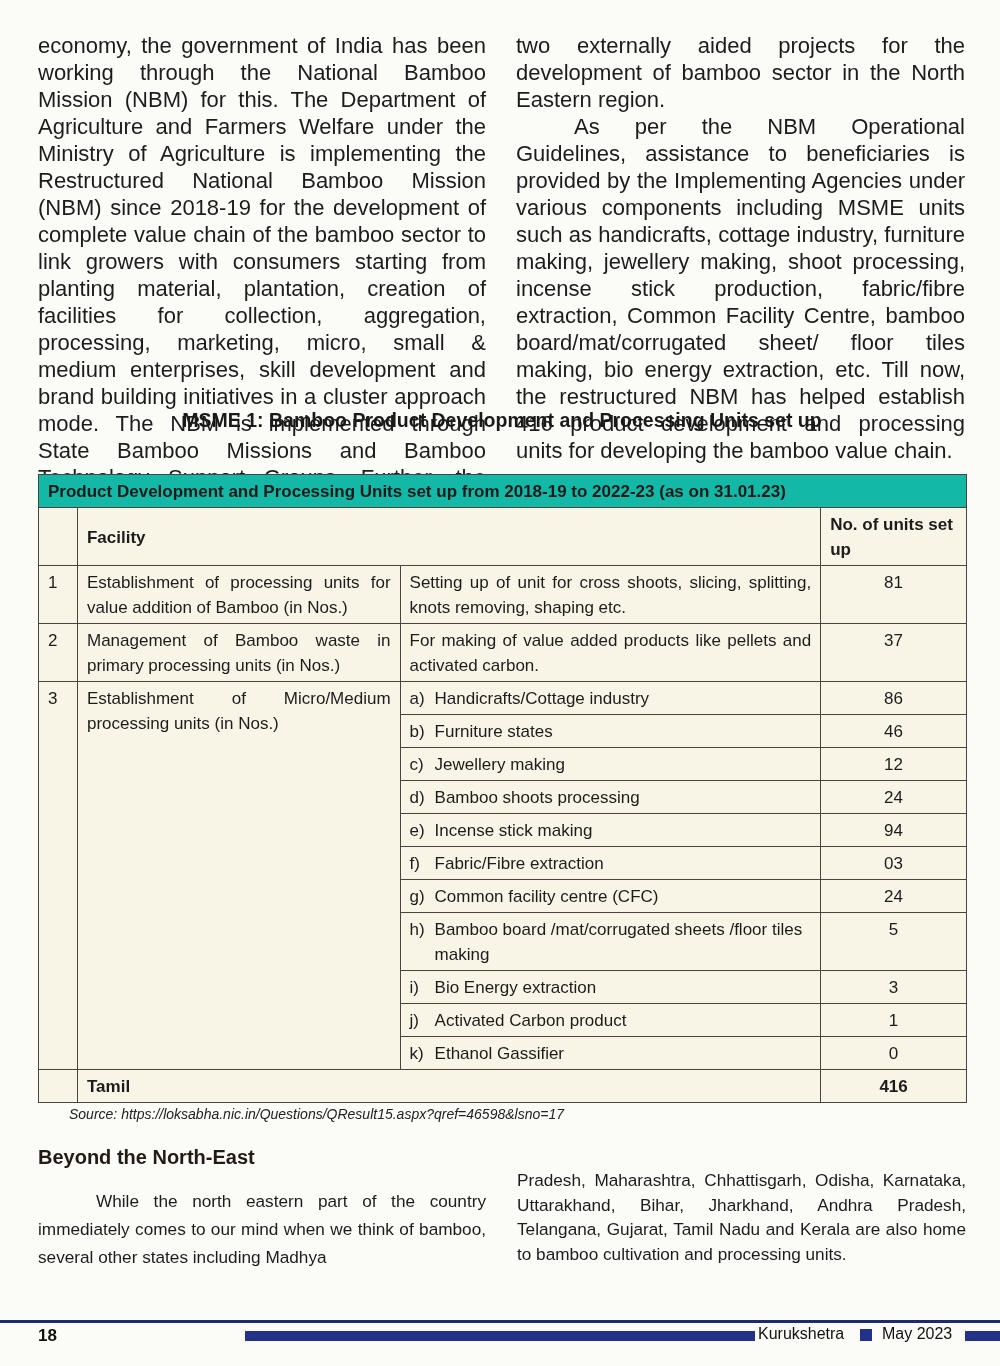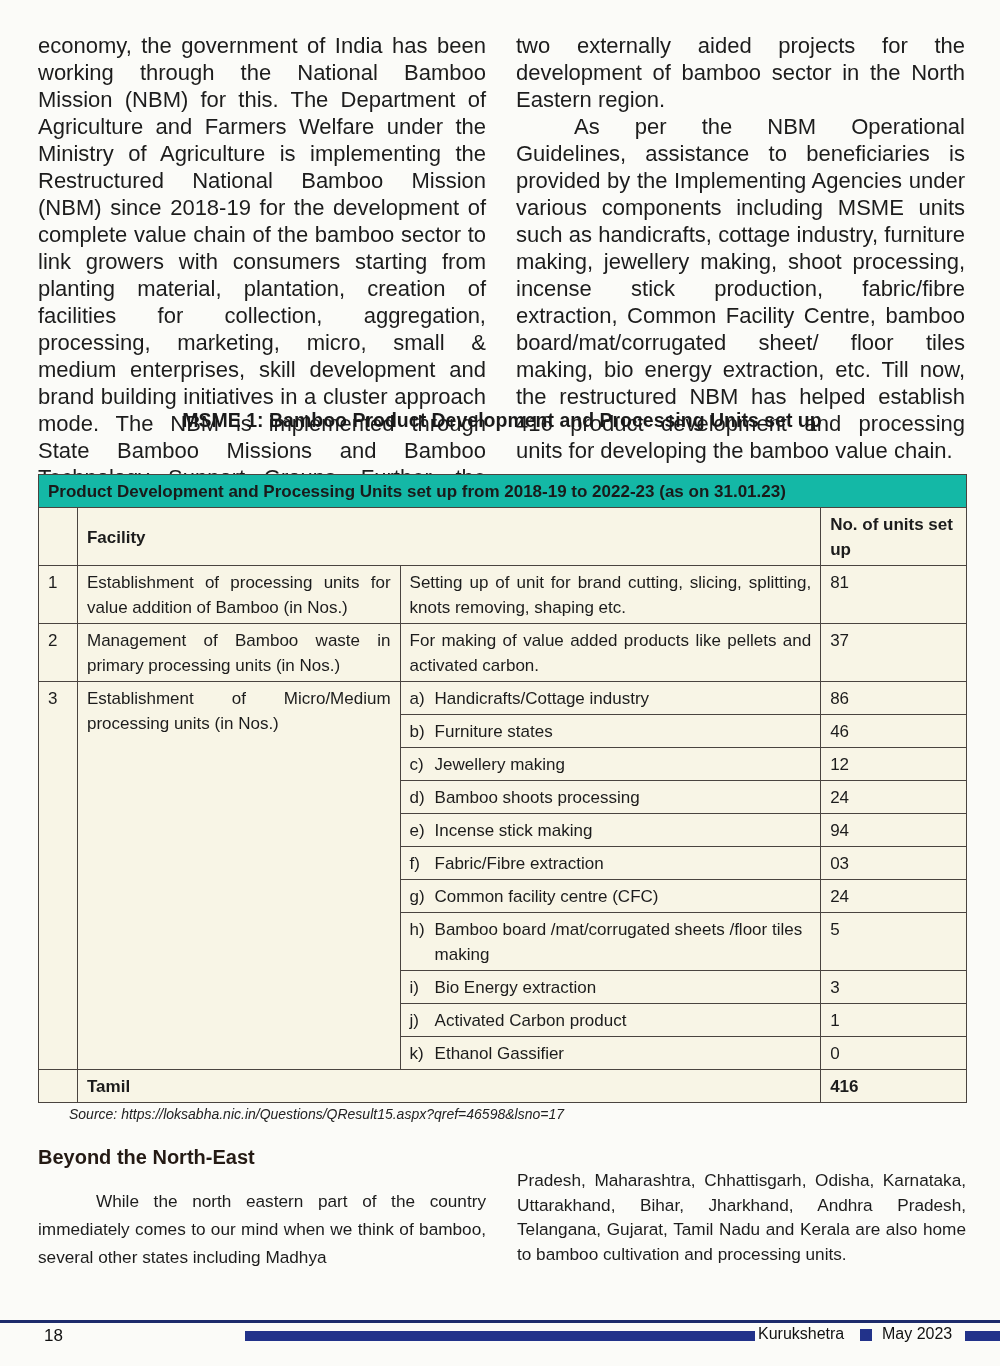--- a/index.html
+++ b/index.html
@@ -14,30 +14,30 @@
   .table-title { position:absolute; left:38px; width:928px; top:407px; text-align:center;
                  font-weight:bold; font-size:19.5px; line-height:26px; color:#1a1a1a; }
   table.nbm { position:absolute; left:38px; top:474px; width:929px; border-collapse:collapse;
               background:#f8f5e6; font-size:17px; line-height:25px; }
   table.nbm td { border:1.5px solid #4a4440; vertical-align:top; padding:4px 9px 3px 9px; }
   .band td { background:#14b8a6; font-weight:bold; padding:5px 9px 3px 9px; color:#1a1a1a; }
   .hdr td { font-weight:bold; }
   .c-num { width:20px; text-align:left; padding-left:9px !important; }
   .c-act { width:304px; text-align:justify; }
   .c-desc { width:402px; text-align:justify; }
-  .c-units { width:127px; text-align:left; }
+  .c-units { width:127px; text-align:center; }
   .sub { display:flex; }
   .sub .letter { width:25px; flex:none; }
   .total td { font-weight:bold; padding-top:3px; padding-bottom:3px; }
   .source { position:absolute; left:38px; top:1106px; font-style:italic; font-size:14px; color:#222;margin-left:31px; }
   .section-heading { position:absolute; left:38px; top:1146px; font-weight:bold; font-size:20px; color:#241a14; }
   .col-left-bot { left:38px; top:1187px; width:448px; font-size:17.2px; line-height:28px; }
   .col-right-bot { left:517px; top:1168px; width:449px; font-size:17.2px; line-height:24.5px; }
   .footer-line { position:absolute; left:0; top:1320px; width:1000px; height:3px; background:#1d2b6b; }
-  .page-number { position:absolute; left:44px; top:1326px; font-size:17px; color:#111; }
+  .page-number { position:absolute; left:38px; top:1326px; font-size:17px; color:#111;font-weight:bold; }
   .footer-bar { position:absolute; left:245px; top:1331px; width:510px; height:10px; background:#22328a; }
   .footer-mag { position:absolute; left:758px; top:1325px; font-size:16px; color:#111; }
   .footer-sq { position:absolute; top:1329px; width:12px; height:12px; background:#22328a; }
   .footer-date { position:absolute; left:882px; top:1325px; font-size:16px; color:#111; }
   .footer-tail { position:absolute; left:965px; top:1331px; width:35px; height:10px; background:#22328a; }
 </style>
 </head>
 <body>
 
 <div class="col col-left-top">
@@ -59,21 +59,21 @@
     <td colspan="4">Product Development and Processing Units set up from 2018-19 to 2022-23 (as on 31.01.23)</td>
   </tr>
   <tr class="hdr">
     <td class="c-num"></td>
     <td colspan="2" style="vertical-align:middle;">Facility</td>
     <td class="c-units" style="text-align:left;">No. of units set up</td>
   </tr>
   <tr>
     <td class="c-num">1</td>
     <td class="c-act">Establishment of processing units for value addition of Bamboo (in Nos.)</td>
-    <td class="c-desc">Setting up of unit for brand cutting, slicing, splitting, knots removing, shaping etc.</td>
+    <td class="c-desc">Setting up of unit for cross shoots, slicing, splitting, knots removing, shaping etc.</td>
     <td class="c-units">81</td>
   </tr>
   <tr>
     <td class="c-num">2</td>
     <td class="c-act">Management of Bamboo waste in primary processing units (in Nos.)</td>
     <td class="c-desc">For making of value added products like pellets and activated carbon.</td>
     <td class="c-units">37</td>
   </tr>
   <tr>
     <td class="c-num" rowspan="11">3</td>

